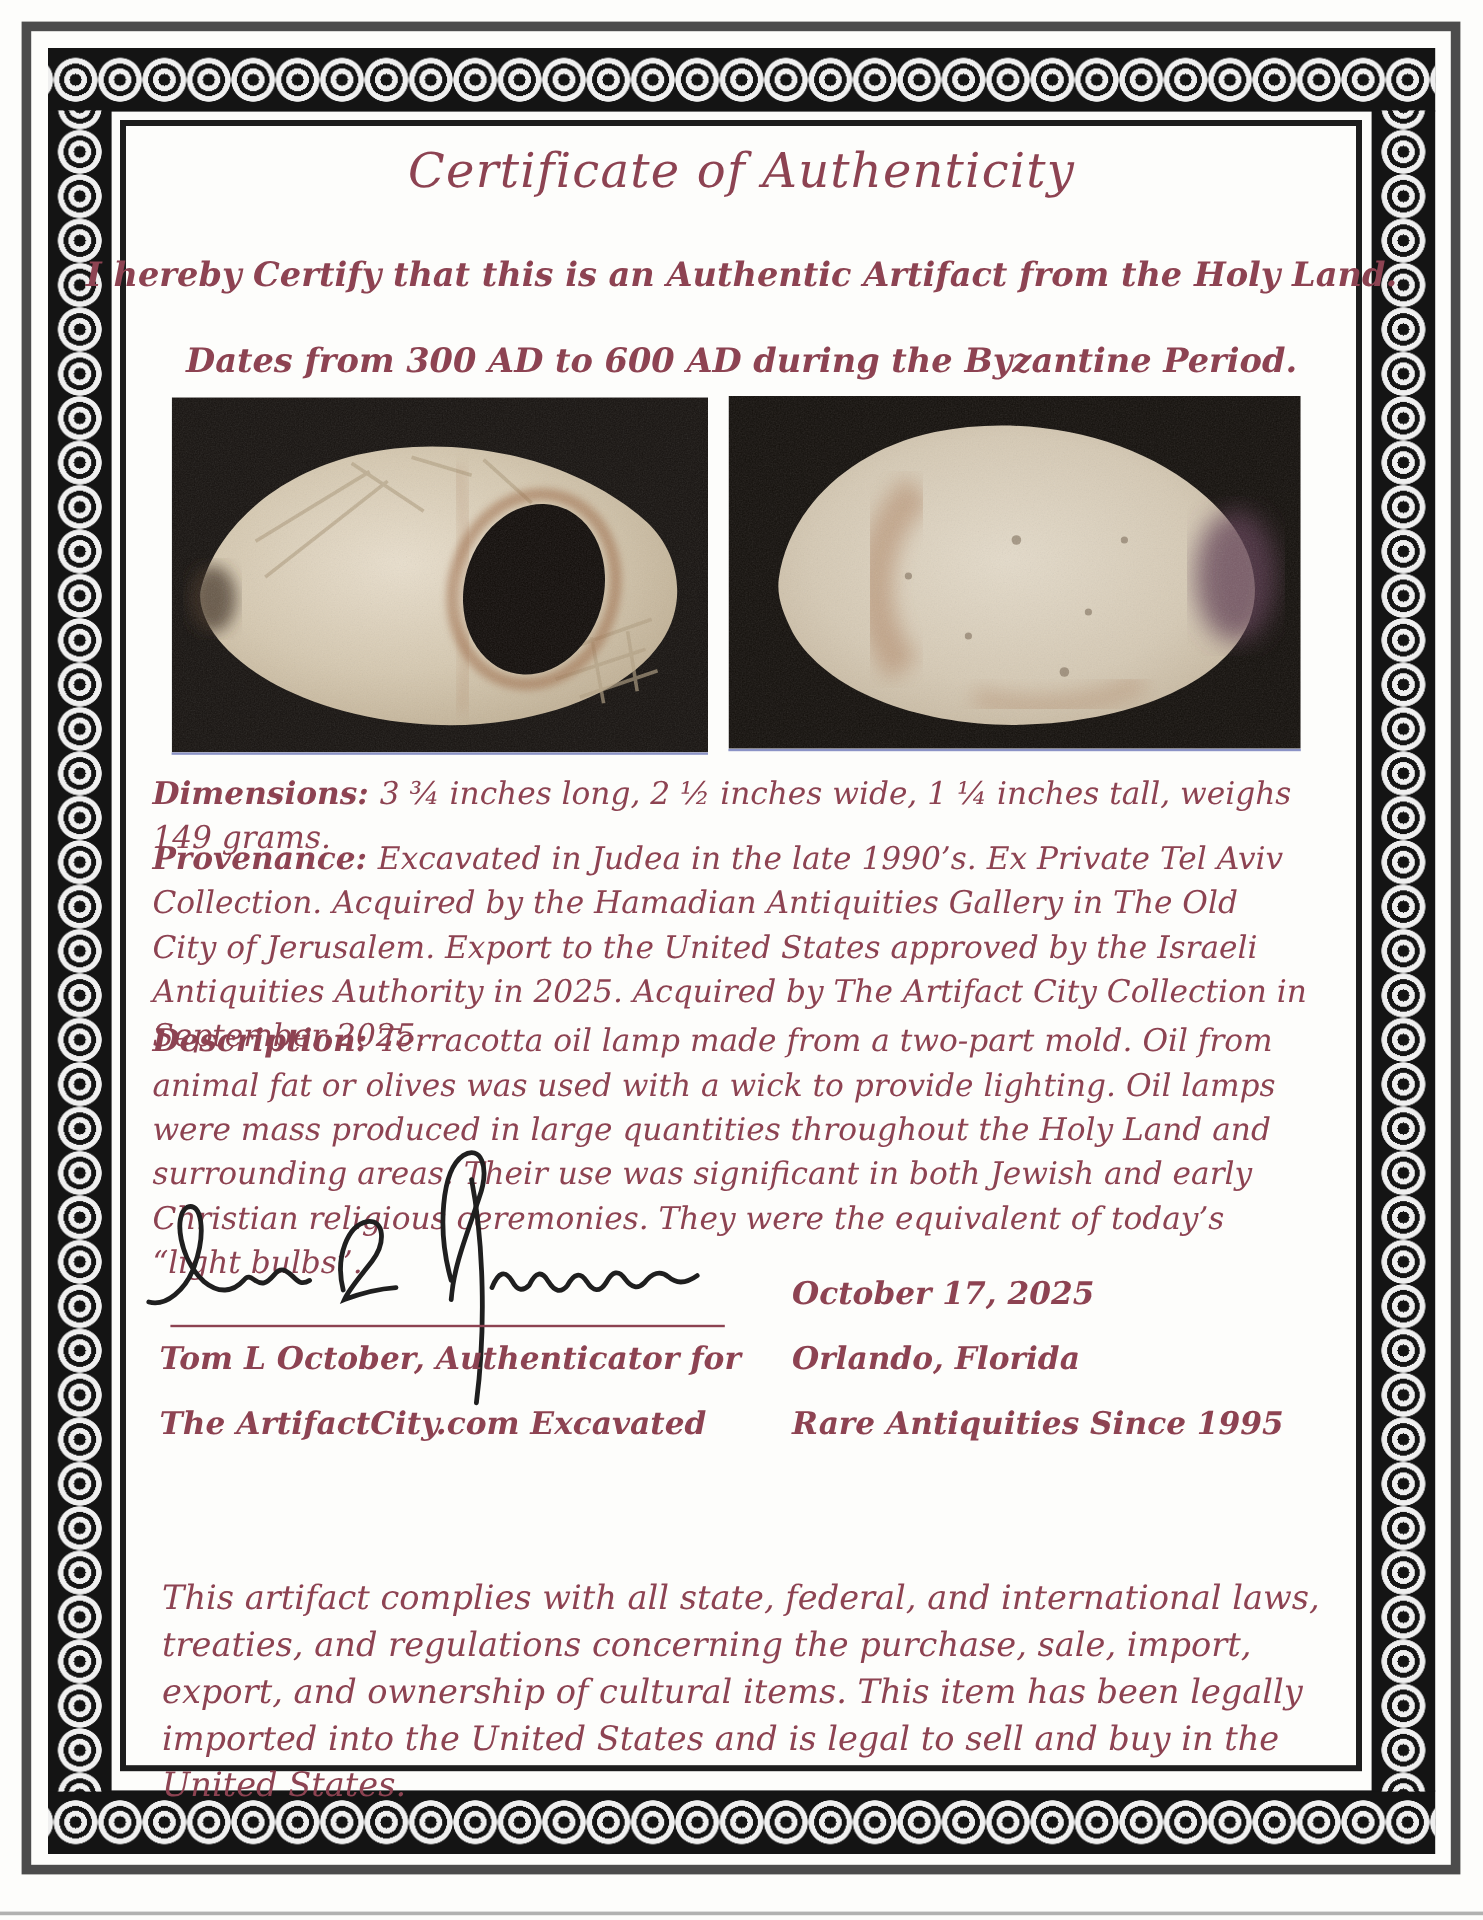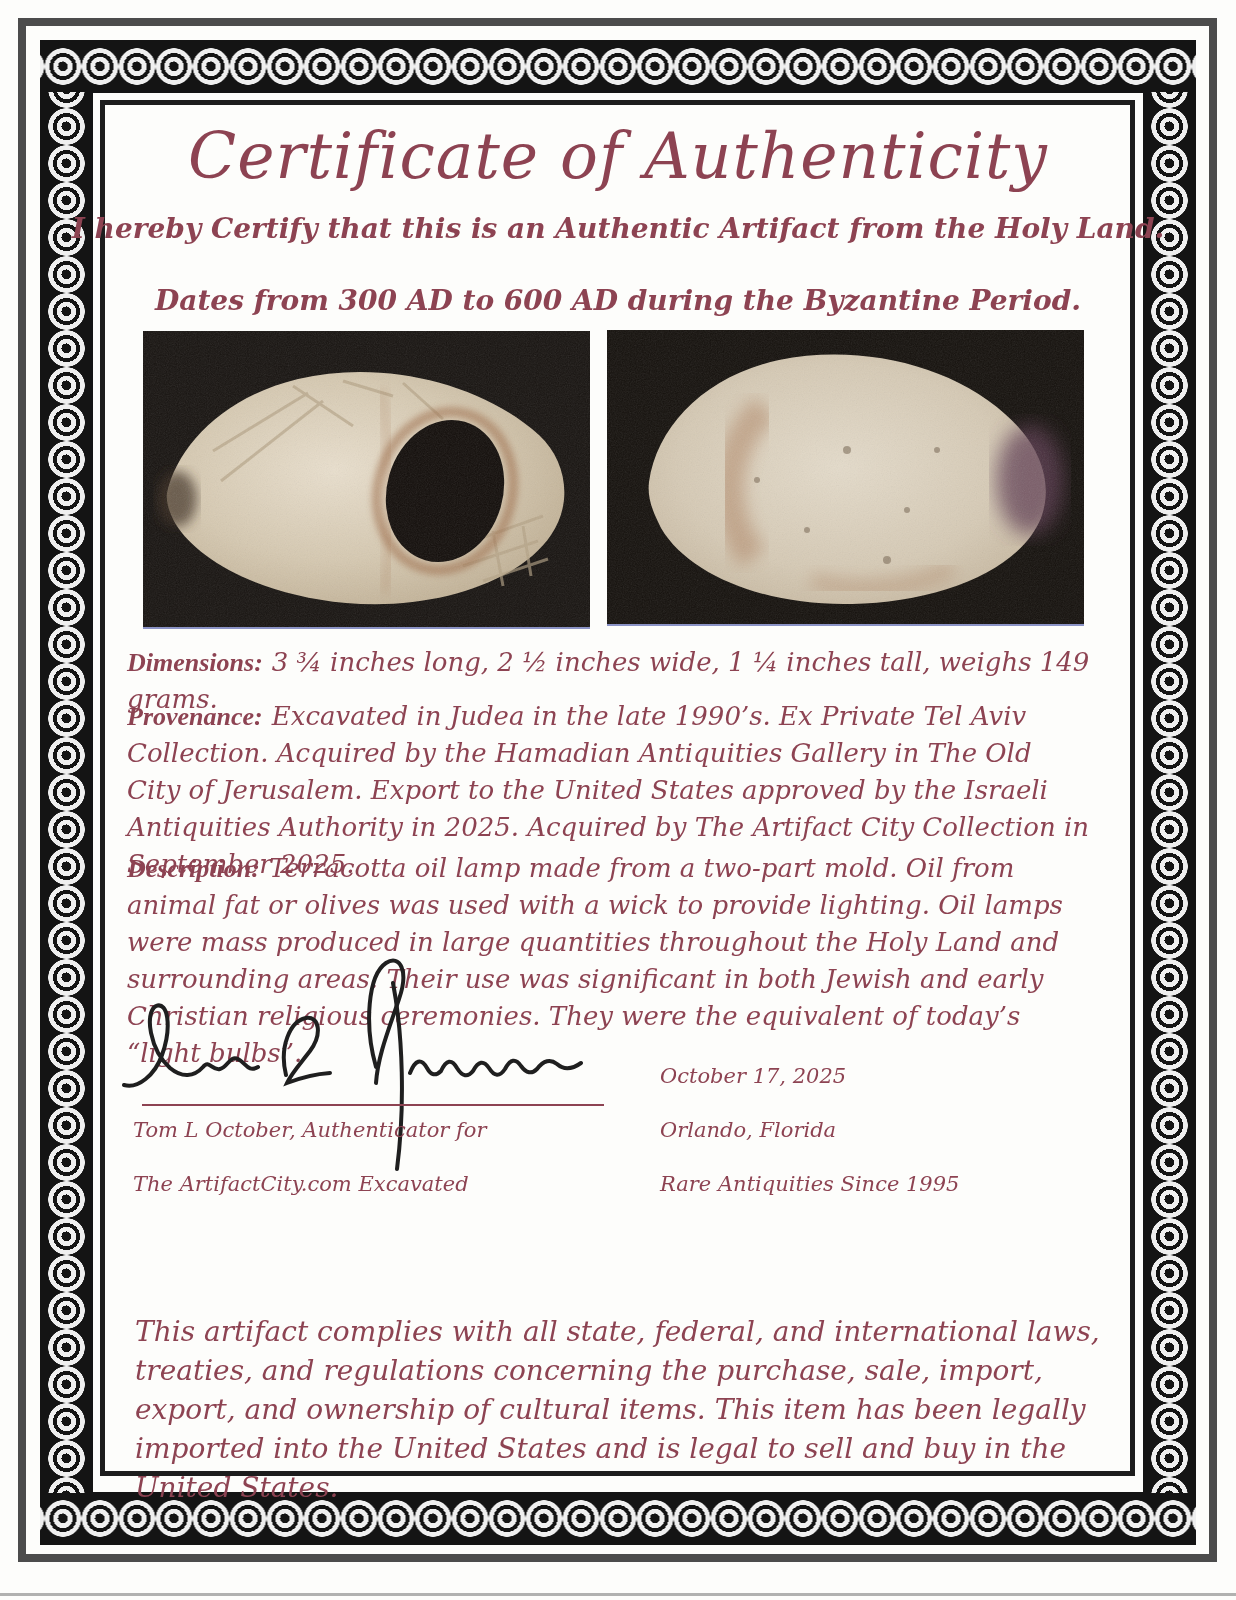--- a/index.html
+++ b/index.html
@@ -14,31 +14,31 @@
   .inner-line{left:100px;top:100px;right:101px;bottom:124px;border:5px solid #1d1d1d;}
   .band{background-color:#141414;
     background-image:radial-gradient(circle,#141414 0 5px,#efefef 5px 9.5px,#141414 9.5px 13.5px,#efefef 13.5px 18px,rgba(0,0,0,0) 18.5px);
     background-size:37px 37px;background-position:center;}
   .band-top{left:40px;right:40px;top:40px;height:53px;background-repeat:repeat-x;}
   .band-bottom{left:40px;right:40px;bottom:55px;height:53px;background-repeat:repeat-x;}
   .band-left{left:40px;width:53px;top:92px;bottom:107px;background-repeat:repeat-y;}
   .band-right{right:40px;width:53px;top:92px;bottom:107px;background-repeat:repeat-y;}
   .scan-edge{left:0;right:0;bottom:4px;height:3px;background:#9d9d9d;opacity:.8;}
   
-  .title{left:0;right:0;top:120px;text-align:center;font-size:63px;letter-spacing:1px;}
+  .title{left:0;right:0;top:120px;text-align:center;font-size:40px;letter-spacing:1px;}
   .sub{left:0;right:0;text-align:center;font-size:28px;font-weight:bold;}
   .sub1{top:212px;}
   .sub2{top:284px;}
   .para{left:127px;width:963px;font-size:26px;line-height:37px;}
-  .lbl{font-weight:bold;margin-right:9px;font-family:Liberation Serif, serif;}
+  .lbl{font-weight:bold;margin-right:9px;}
   .dim{top:644px;}
   .prov{top:698px;}
   .desc{top:850px;}
   .legal{left:135px;width:965px;top:1312px;font-size:28px;line-height:39px;}
-  .sigrow{font-size:21px;font-weight:normal;white-space:nowrap;text-align:center;}
+  .sigrow{font-size:26px;font-weight:bold;white-space:nowrap;text-align:center;}
   .col-l{left:133px;}
   .col-r{left:660px;}
   .row1{top:1064px;}
   .row2{top:1118px;}
   .row3{top:1172px;}
   .sig-underline{left:142px;top:1104px;width:462px;height:2px;background:#8d4352;}
   .sig-svg{left:110px;top:955px;width:520px;height:235px;}
   
   .photo{overflow:hidden;border-bottom:2px solid #8b93c6;}
   .photo-left{left:143px;top:331px;width:447px;height:296px;}

